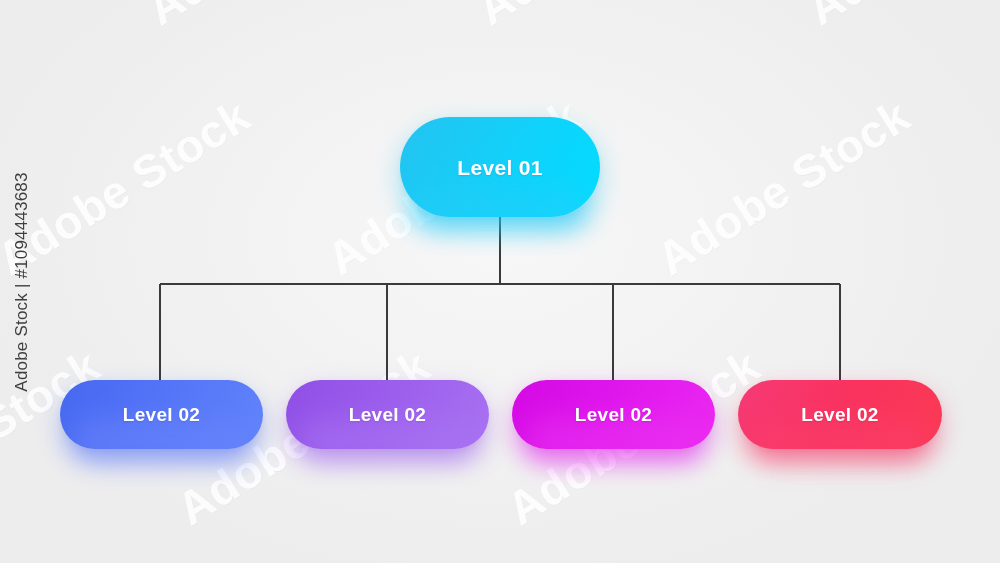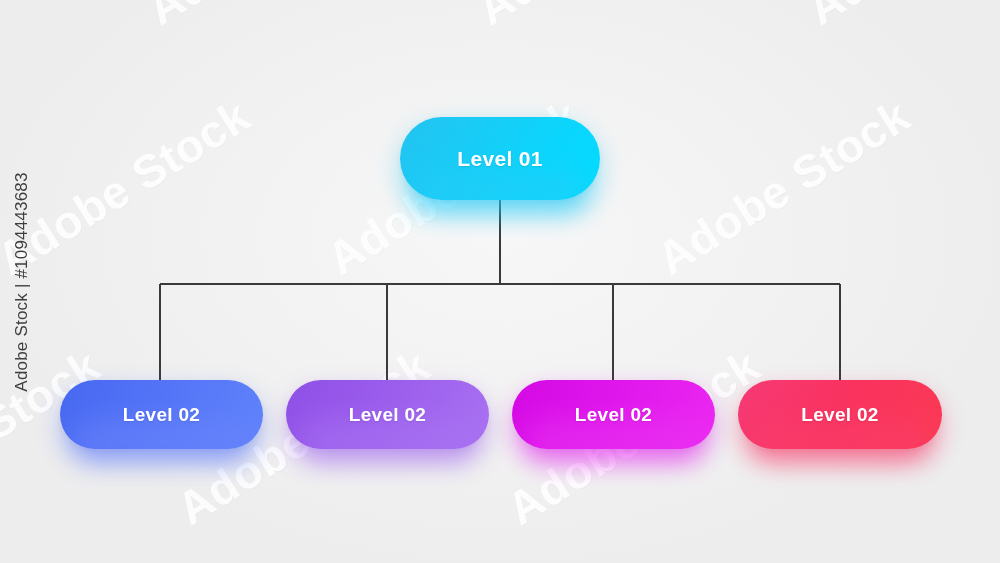--- a/index.html
+++ b/index.html
@@ -105,21 +105,21 @@
     bottom: -13px;
     height: 42px;
     border-radius: 999px;
     filter: blur(13px);
     opacity: 0.55;
     z-index: -1;
   }
 
   #node-root {
     left: 400px; top: 117px;
-    width: 200px; height: 83px;
+    width: 200px; height: 100px;
     font-size: 21px;
     background: linear-gradient(120deg, #24c3f0 0%, #17cdf7 38%, #0ad6fd 72%, #04dcff 100%);
     box-shadow: 0 10px 26px rgba(24,198,245,0.38), 0 2px 6px rgba(0,0,0,0.05);
   }
   #node-root::after { background: #25cdf8; }
 
   #node-child-1 {
     left: 60px; top: 380px;
     width: 203px; height: 69px;
     font-size: 19px;

